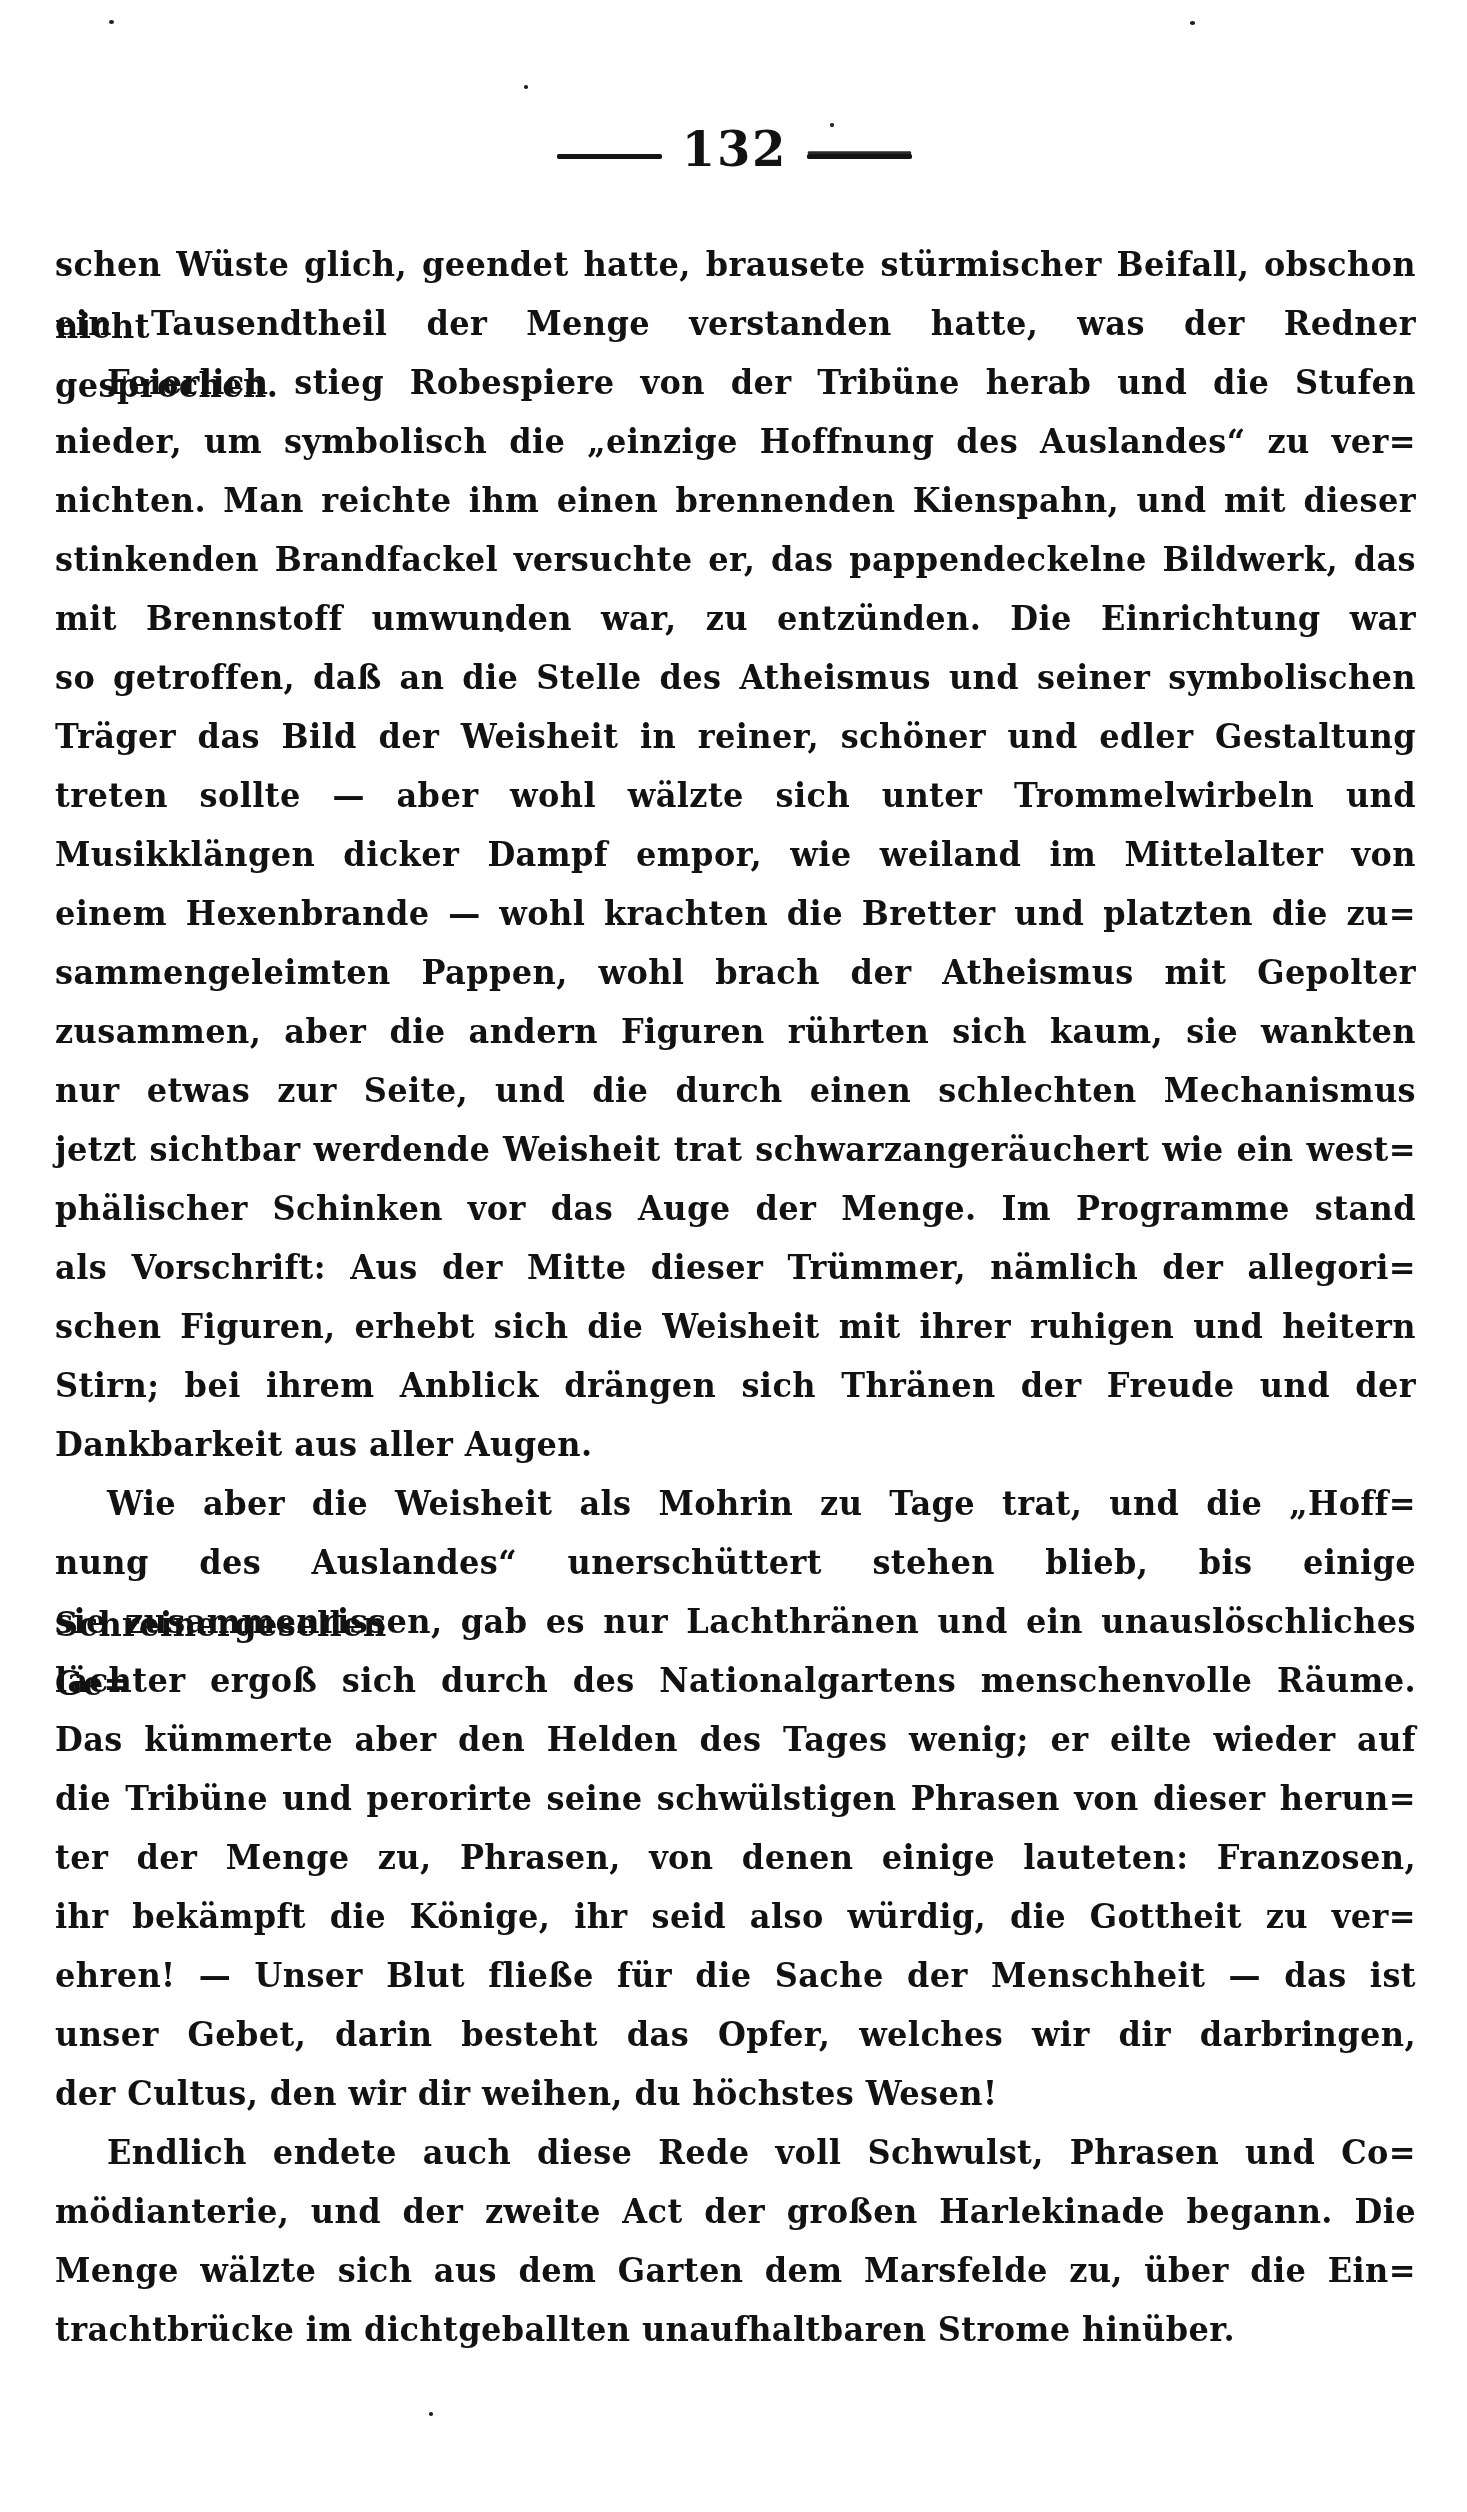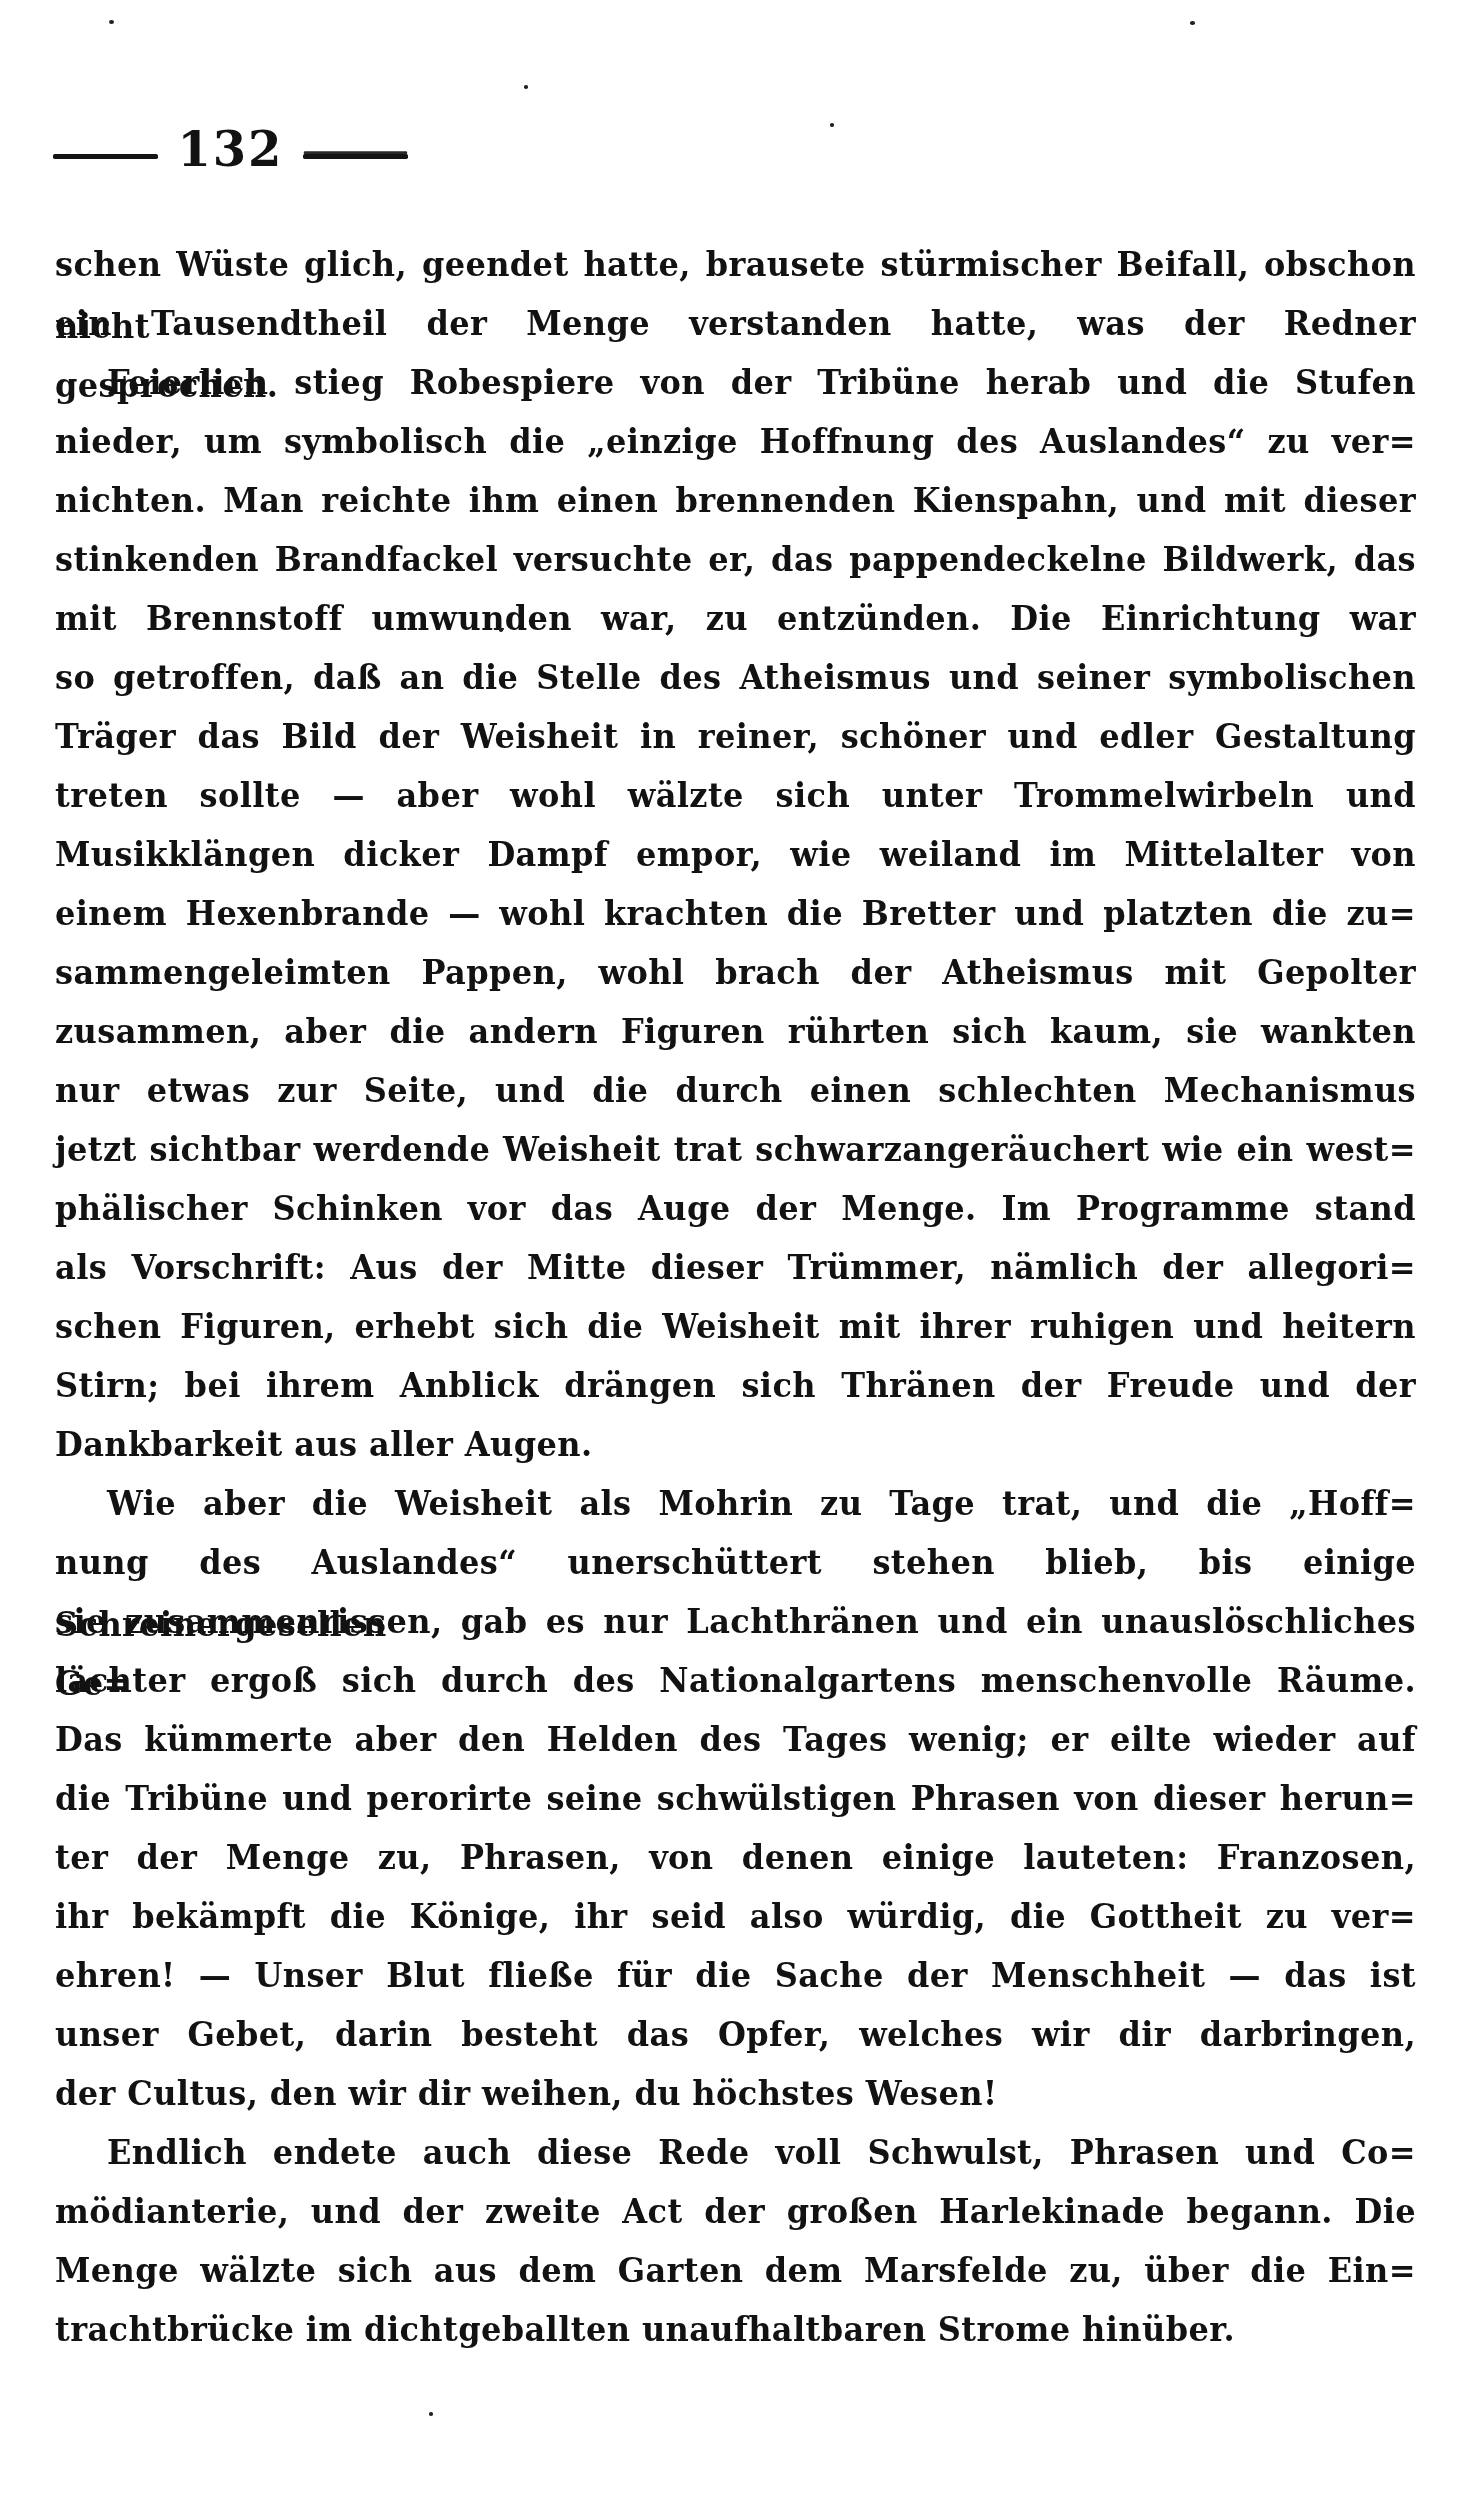--- a/index.html
+++ b/index.html
@@ -18,20 +18,21 @@
     color: #121212;
     font-family: "DejaVu Serif", serif;
   }
   .header {
     position: absolute;
     top: 123px;
     left: 53px;
     width: 1363px;
     display: flex;
     align-items: center;
+    justify-content: center;
     gap: 19.6px;
   }
   .pagenum {
     font-size: 48px;
     font-weight: bold;
     letter-spacing: 1.8px;
     line-height: 53px;
   }
   .dash {
     width: 105px;

